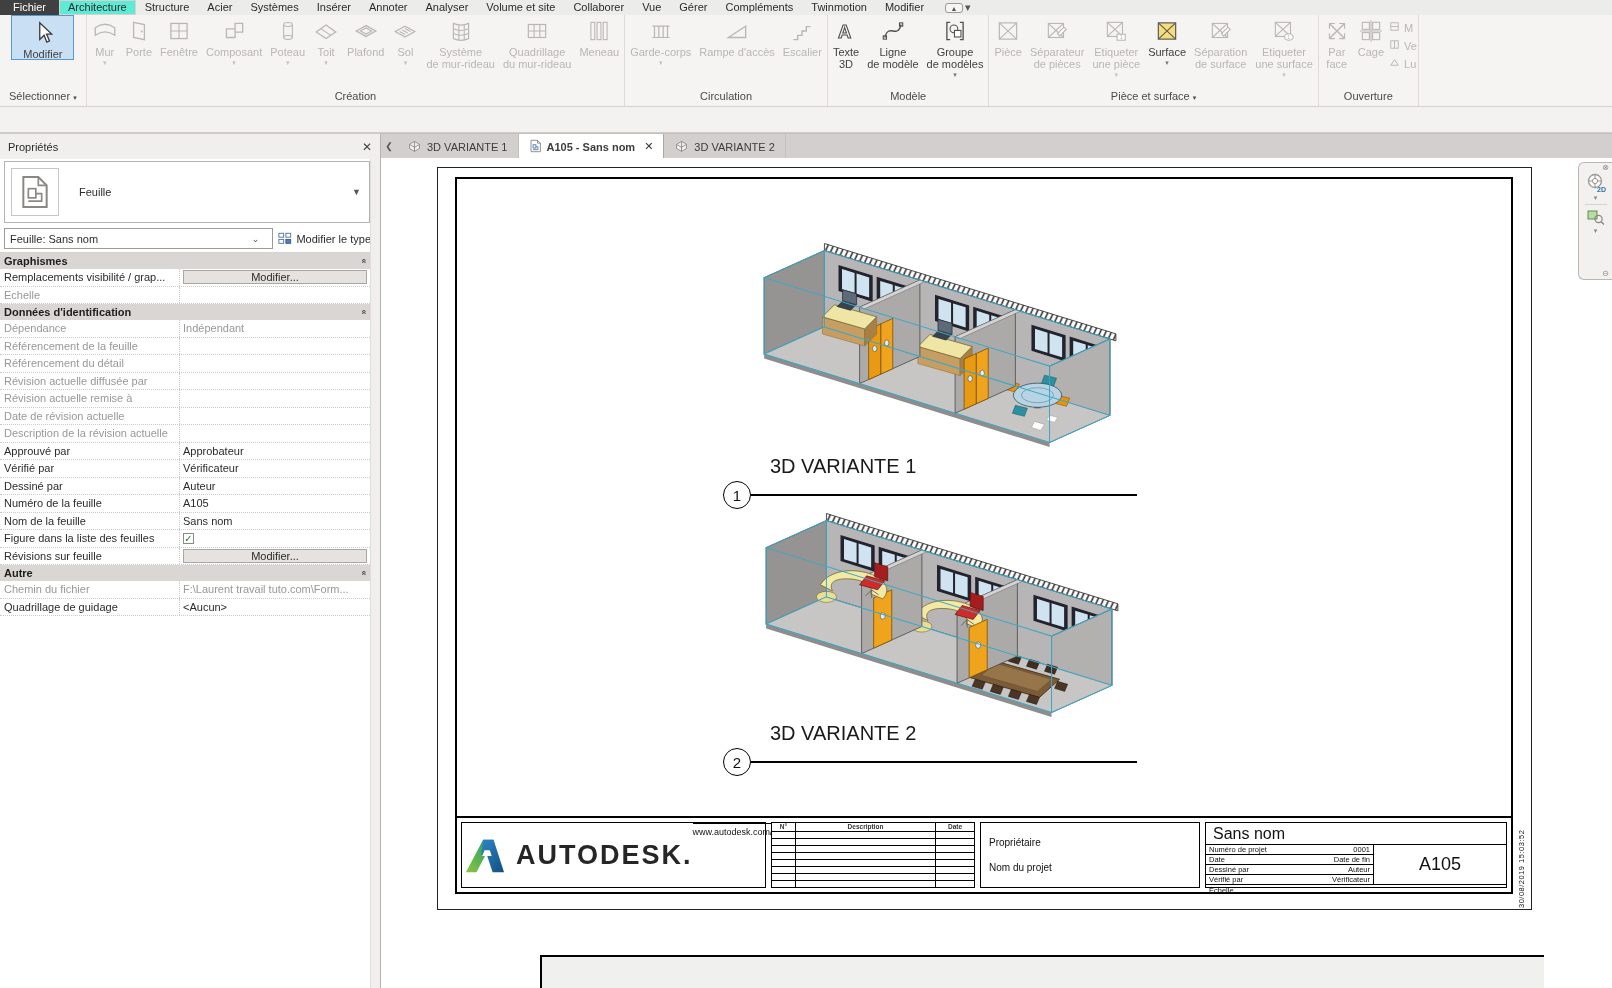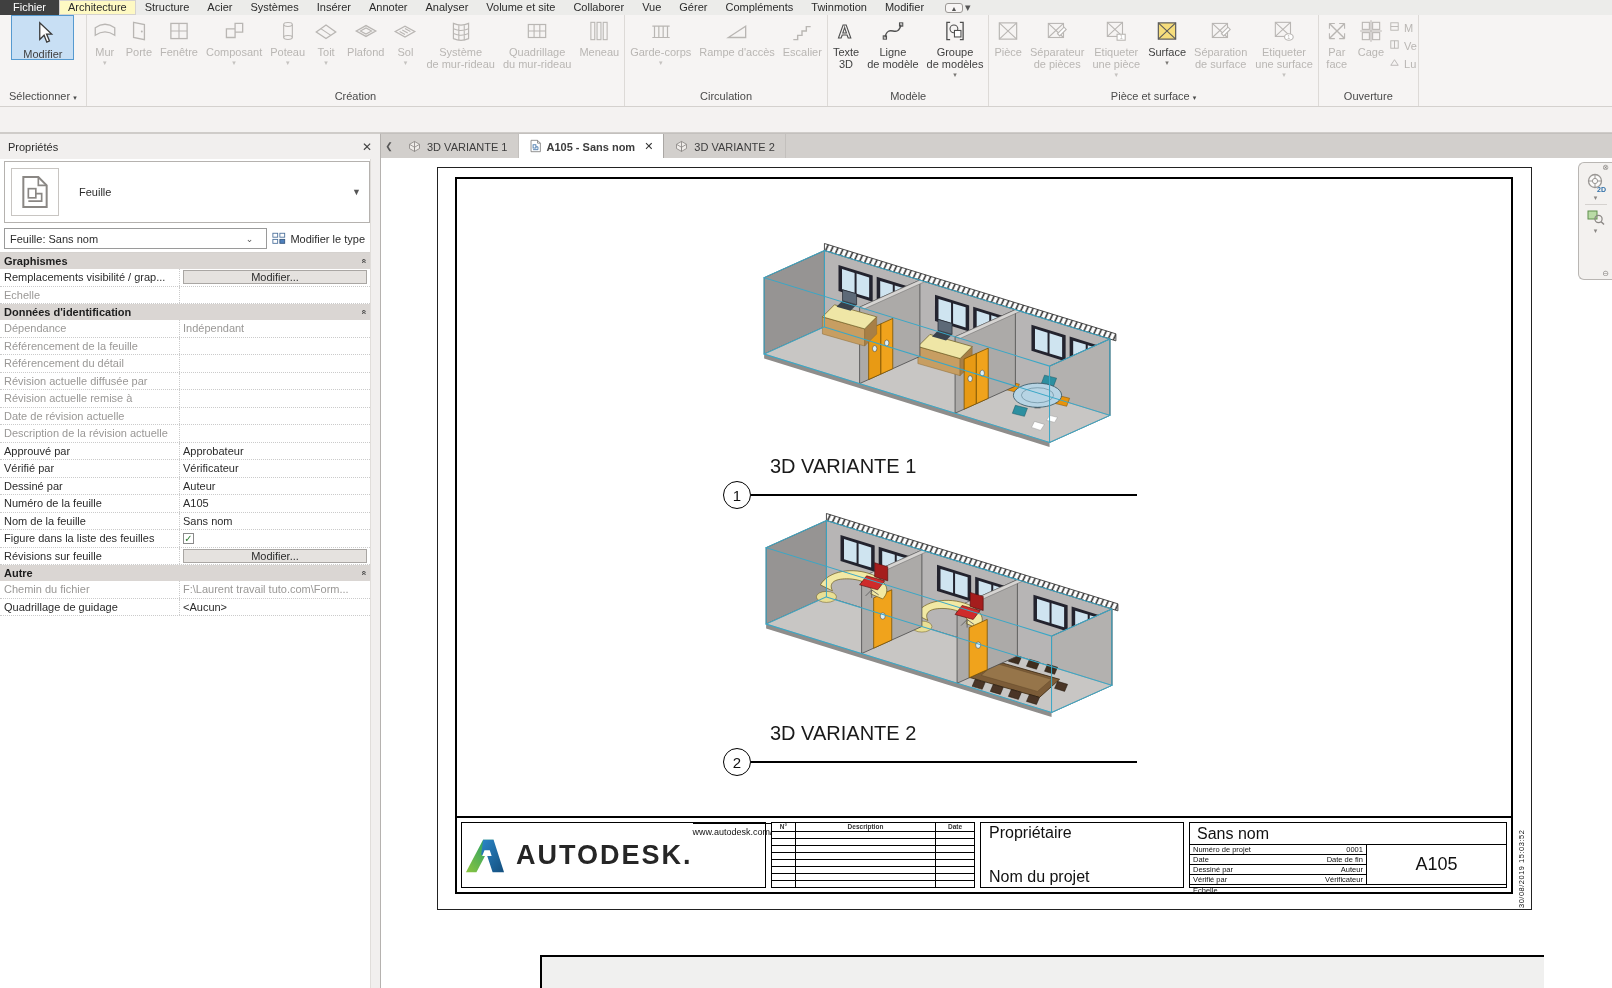--- a/index.html
+++ b/index.html
@@ -5,21 +5,21 @@
   *{box-sizing:border-box;margin:0;padding:0}
   html,body{background:#fff}
   #app{position:relative;width:1612px;height:988px;background:#fff;overflow:hidden;
        font-family:"Liberation Sans",sans-serif;color:#333;font-size:11px}
 
   
   #menubar{position:absolute;left:0;top:0;width:1612px;height:15px;background:#ececea;
            display:flex;align-items:stretch;font-size:11px;line-height:15px}
   .menu-file{background:#404040;color:#fff;padding:0 13px;cursor:default}
   .menu-item{padding:0 9px;color:#2b2b2b;cursor:default;white-space:nowrap}
-  .menu-item.active{background:#fef9c3;box-shadow:inset 0 0 0 1px #d5d2cf}
+  .menu-item.active{background:#5eead4;box-shadow:inset 0 0 0 1px #d5d2cf}
   .menu-toggle{margin-left:6px;display:flex;align-items:center;gap:2px;color:#555;padding:0 6px}
   .menu-toggle .pill{display:inline-block;width:18px;height:10px;border:1px solid #9a9794;border-radius:3px;
                      background:#f7f5f4;font-size:7px;line-height:9px;text-align:center;color:#555}
 
   
   #ribbon{position:absolute;left:0;top:15px;width:1612px;height:92px;background:#f6f4f3;
           border-bottom:1px solid #d4d1ce;display:flex;align-items:stretch;overflow:hidden}
   .rb-group{display:flex;flex-direction:column;border-right:1px solid #dddad7;padding:0 1px}
   .rb-btnrow{flex:1;display:flex;align-items:flex-start;justify-content:center}
   .rb-caption{height:16px;font-size:11px;color:#4a4a4a;text-align:center;white-space:nowrap;padding:0 8px}
@@ -42,21 +42,21 @@
   
   #props{position:absolute;left:0;top:133px;width:381px;height:855px;background:#fff;
          border-right:1px solid #b5b2af;border-top:1px solid #cfccc9}
   .p-head{height:25px;display:flex;align-items:center;padding:0 8px;background:#f1efee}
   .p-head .t{flex:1;color:#2b2b2b}
   .p-x{color:#444;font-size:12px;cursor:default}
   .p-type{margin:2px 10px 0 4px;background:#fff;border:1px solid #b5b2af;height:62px;display:flex;align-items:center}
   .p-type-ico{width:48px;height:48px;border:1px solid #c8c5c2;margin:6px;display:flex;align-items:center;justify-content:center}
   .p-type .t{flex:1;padding-left:14px;color:#2b2b2b}
   .p-chev{padding:0 8px;color:#555;font-size:9px}
-  .p-selrow{display:flex;margin:5px 10px 3px 4px;height:21px;align-items:stretch}
+  .p-selrow{display:flex;margin:5px 4px 3px 4px;height:21px;align-items:stretch}
   .p-combo{flex:1;border:1px solid #9a9a9a;background:#fff;display:flex;align-items:center;padding:0 5px;gap:4px}
   .p-combo .t{flex:1;color:#2b2b2b}
   .p-edittype{display:flex;align-items:center;gap:4px;padding:0 5px;color:#2b2b2b;white-space:nowrap}
   .p-grid{margin:3px 10px 0 0;border-top:1px solid #d5d2cf}
   .p-sec{height:16px;background:#dad6d3;font-weight:bold;color:#1d1d1d;display:flex;align-items:center;padding:0 4px}
   .p-sec .sp{flex:1}
   .dbl{font-size:9px;color:#444;transform:rotate(90deg)}
   .prow{display:flex;height:17.5px;border-bottom:1px dotted #cbcbcb;background:#fff}
   .plab{width:180px;padding:2px 0 0 4px;border-right:1px dotted #cbcbcb;overflow:hidden;white-space:nowrap;color:#2b2b2b}
   .pval{flex:1;display:flex;align-items:center;padding:0 3px;overflow:hidden;white-space:nowrap;color:#2b2b2b}
@@ -85,21 +85,21 @@
   .tb-logo .mark{flex:1;display:flex;align-items:center;justify-content:center;gap:8px}
   .brand{font-size:27px;font-weight:bold;letter-spacing:2px;color:#262626;font-family:"Liberation Sans",sans-serif}
   .tb-url{height:17px;border-top:1.5px solid #000;text-align:center;font-size:9px;line-height:16px;color:#111}
   .tb-rev{width:204px;display:flex;flex-direction:column;font-size:6.5px}
   .tb-rev .hrow{display:flex;font-weight:bold;border-bottom:1px solid #000;height:9px;line-height:8px;text-align:center}
   .tb-rev .rrow{display:flex;flex:1;border-bottom:1px solid #000}
   .tb-rev .rrow:last-child{border-bottom:none}
   .c-n{width:24px;border-right:1px solid #000}
   .c-d{flex:1;border-right:1px solid #000}
   .c-t{width:38px}
-  .tb-own{width:204px;padding:1px 8px;display:flex;flex-direction:column;justify-content:space-between;font-size:16px;color:#111}
+  .tb-own{width:220px;padding:14px 8px;display:flex;flex-direction:column;justify-content:space-between;font-size:10px;color:#111}
   .tb-info{flex:1;display:flex;flex-direction:column;font-size:7.5px;color:#111}
   .tb-name{font-size:16px;padding:2px 7px;border-bottom:1.5px solid #000;height:22px}
   .tb-mid{flex:1;display:flex}
   .tb-fields{width:56%;border-right:1.5px solid #000;display:flex;flex-direction:column}
   .tb-frow{flex:1;display:flex;border-bottom:1px solid #000;align-items:center;padding:0 3px}
   .tb-frow:last-child{border-bottom:none}
   .tb-frow .fl{flex:1}
   .tb-frow .fv{text-align:right}
   .tb-num{flex:1;display:flex;align-items:center;justify-content:center;font-size:18px}
   .tb-scale{height:12px;border-top:1.5px solid #000;padding:1px 3px}

